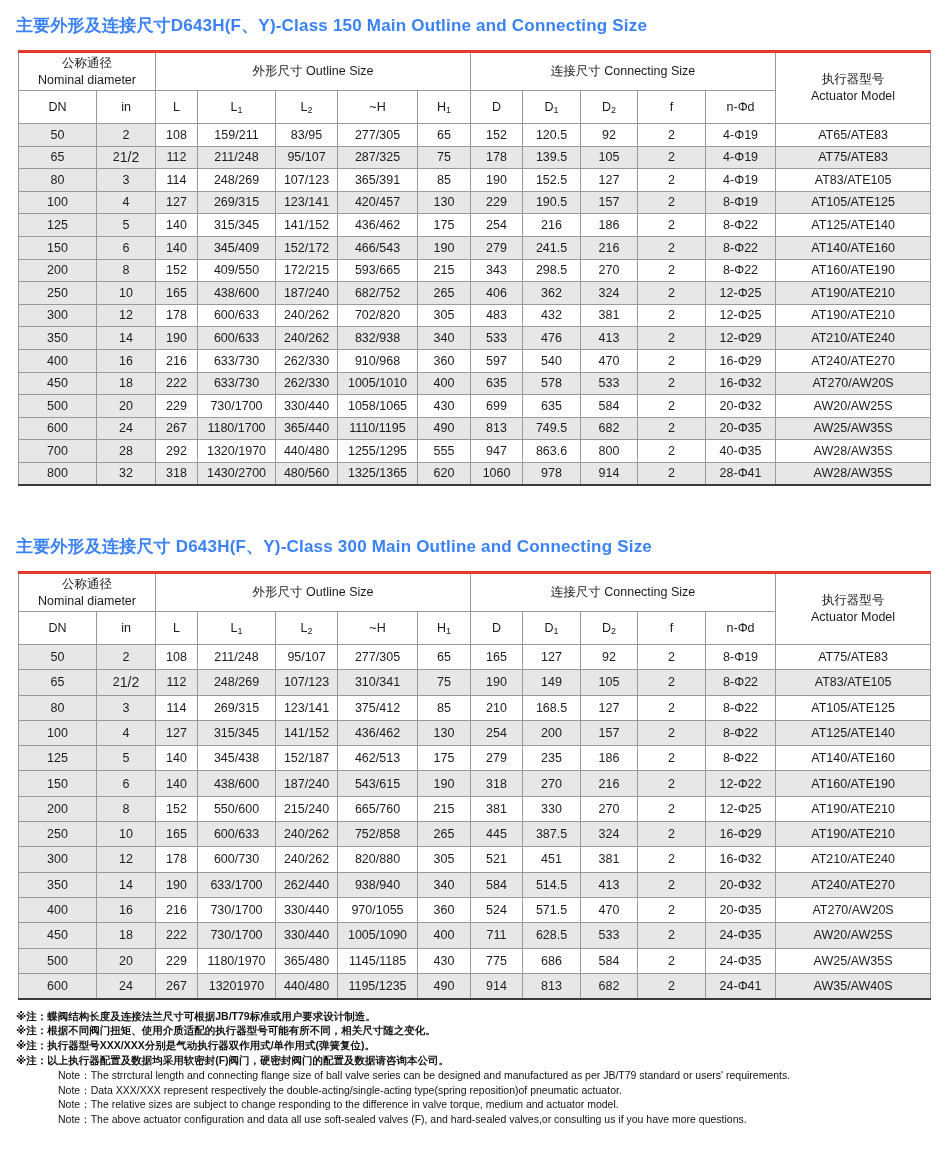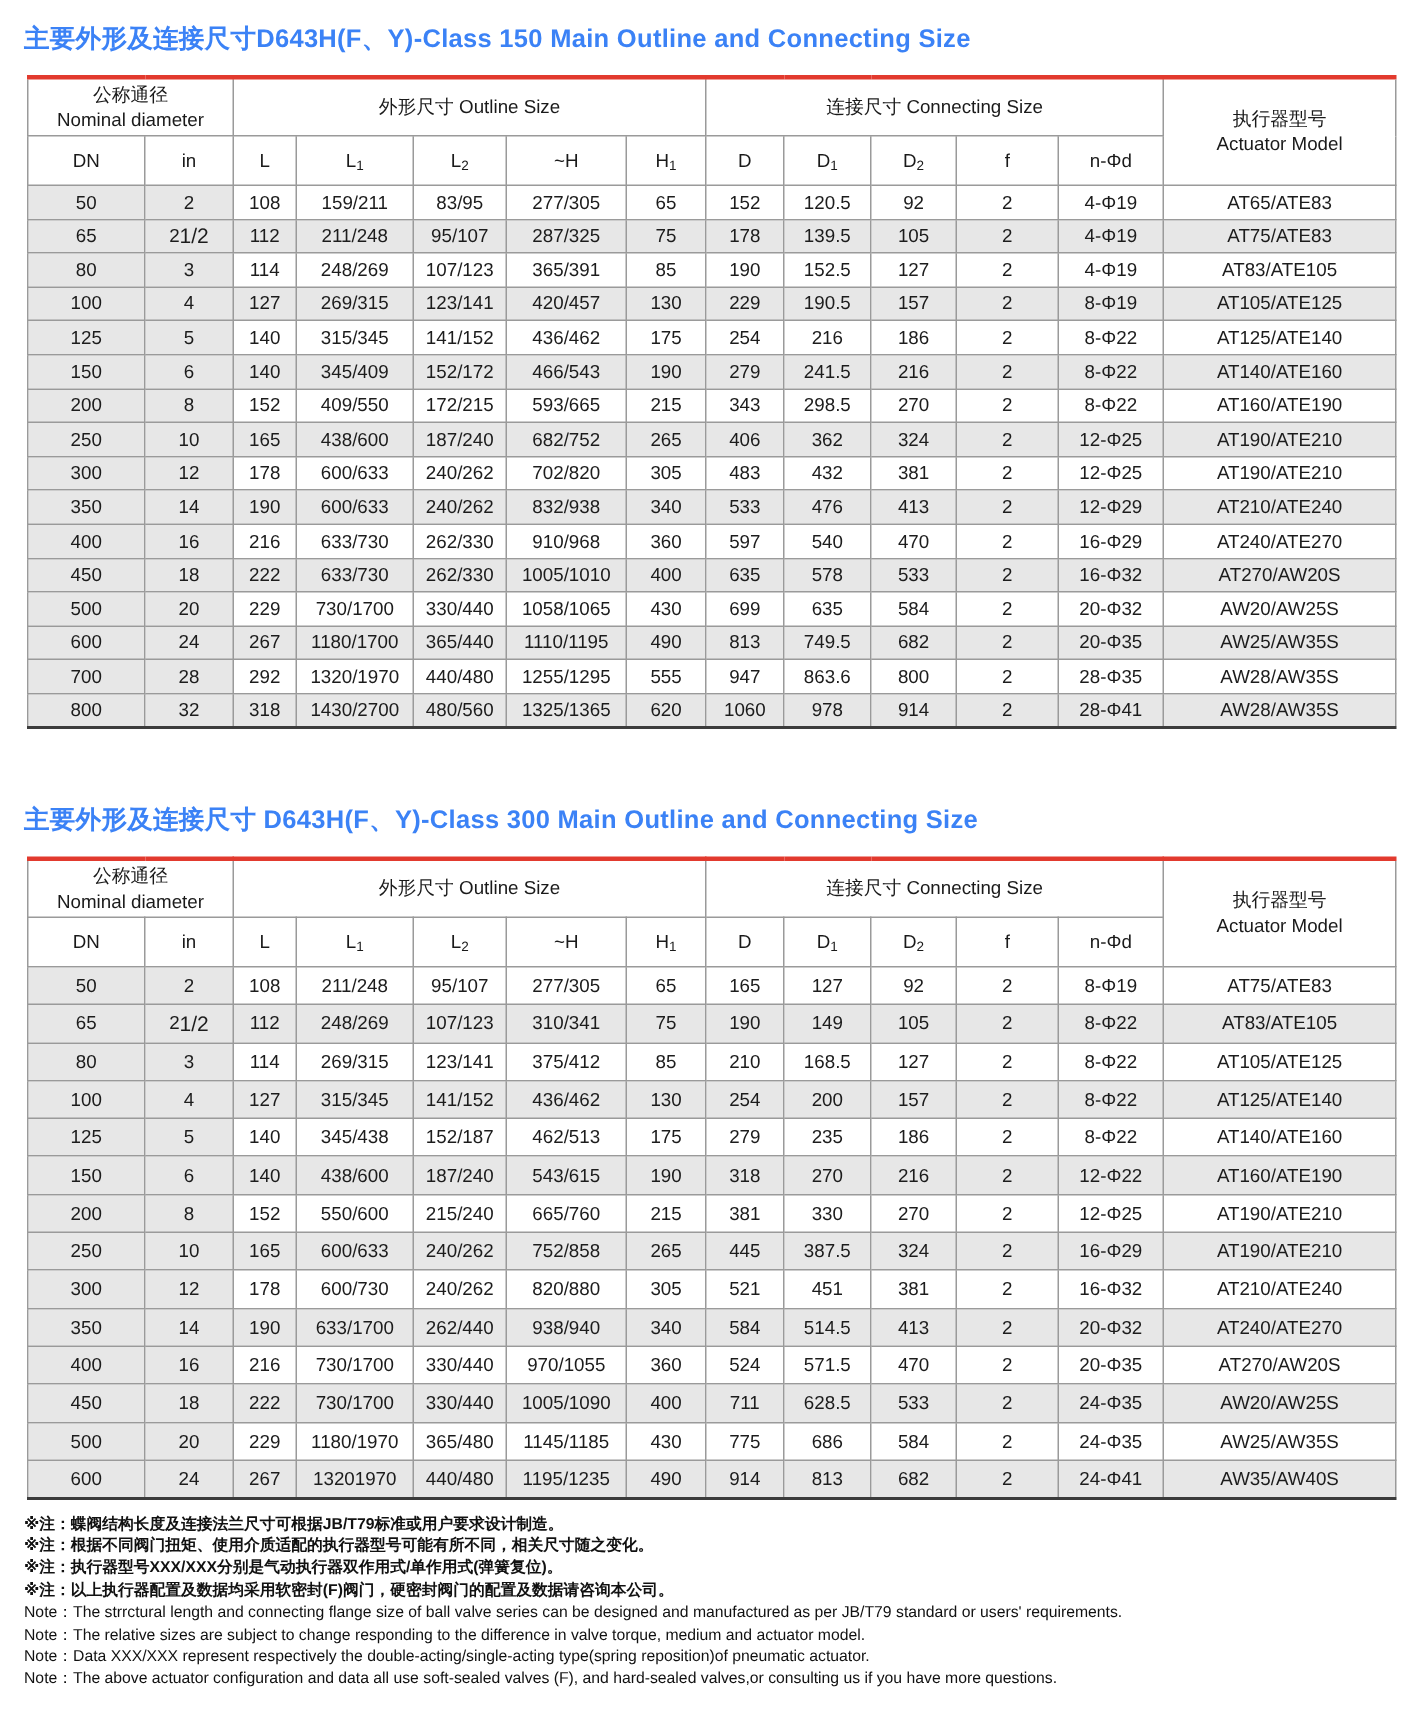--- a/index.html
+++ b/index.html
@@ -54,21 +54,21 @@
   table.t300 tbody tr{height:25.3px;}
 
   sub.hsub{font-size:9px;vertical-align:-2px;line-height:0;}
   span.fr{font-size:14px;vertical-align:-1px;margin-top:16px;}
 
   .section-300{margin-top:49px;}
 
   .footnotes{margin:10px 0 0 2px;}
   .note{margin:0;padding:0 0 2px 0;font-size:10.5px;line-height:12.8px;color:#111;}
   .note.zh{font-weight:bold;}
-  .note.en{font-weight:normal;}
+  .note.en{font-weight:normal;margin-left:42px;}
 </style>
 </head>
 <body>
 
 <div class="page">
 
   <section class="section-150">
     <h2 class="section-title">主要外形及连接尺寸D643H(F、Y)-Class 150 Main Outline and Connecting Size</h2>
     <div class="tbl-wrap">
       <table class="spec t150">
@@ -331,21 +331,21 @@
               <td>28</td>
               <td>292</td>
               <td>1320/1970</td>
               <td>440/480</td>
               <td>1255/1295</td>
               <td>555</td>
               <td>947</td>
               <td>863.6</td>
               <td>800</td>
               <td>2</td>
-              <td>28-Φ35</td>
+              <td>40-Φ35</td>
               <td>AW28/AW35S</td>
             </tr>
             <tr>
               <td>800</td>
               <td>32</td>
               <td>318</td>
               <td>1430/2700</td>
               <td>480/560</td>
               <td>1325/1365</td>
               <td>620</td>
@@ -623,18 +623,18 @@
         </table>
     </div>
   </section>
 
   <div class="footnotes">
     <p class="note zh">※注：蝶阀结构长度及连接法兰尺寸可根据JB/T79标准或用户要求设计制造。</p>
     <p class="note zh">※注：根据不同阀门扭矩、使用介质适配的执行器型号可能有所不同，相关尺寸随之变化。</p>
     <p class="note zh">※注：执行器型号XXX/XXX分别是气动执行器双作用式/单作用式(弹簧复位)。</p>
     <p class="note zh">※注：以上执行器配置及数据均采用软密封(F)阀门，硬密封阀门的配置及数据请咨询本公司。</p>
     <p class="note en">Note：The strrctural length and connecting flange size of ball valve series can be designed and manufactured as per JB/T79 standard or users' requirements.</p>
+    <p class="note en">Note：Data XXX/XXX represent respectively the double-acting/single-acting type(spring reposition)of pneumatic actuator.</p>
     <p class="note en">Note：The relative sizes are subject to change responding to the difference in valve torque, medium and actuator model.</p>
-    <p class="note en">Note：Data XXX/XXX represent respectively the double-acting/single-acting type(spring reposition)of pneumatic actuator.</p>
     <p class="note en">Note：The above actuator  configuration and data all use soft-sealed valves (F), and hard-sealed valves,or consulting us if you have more questions.</p>
   </div>
 
 </div>
 
 </body></html>

